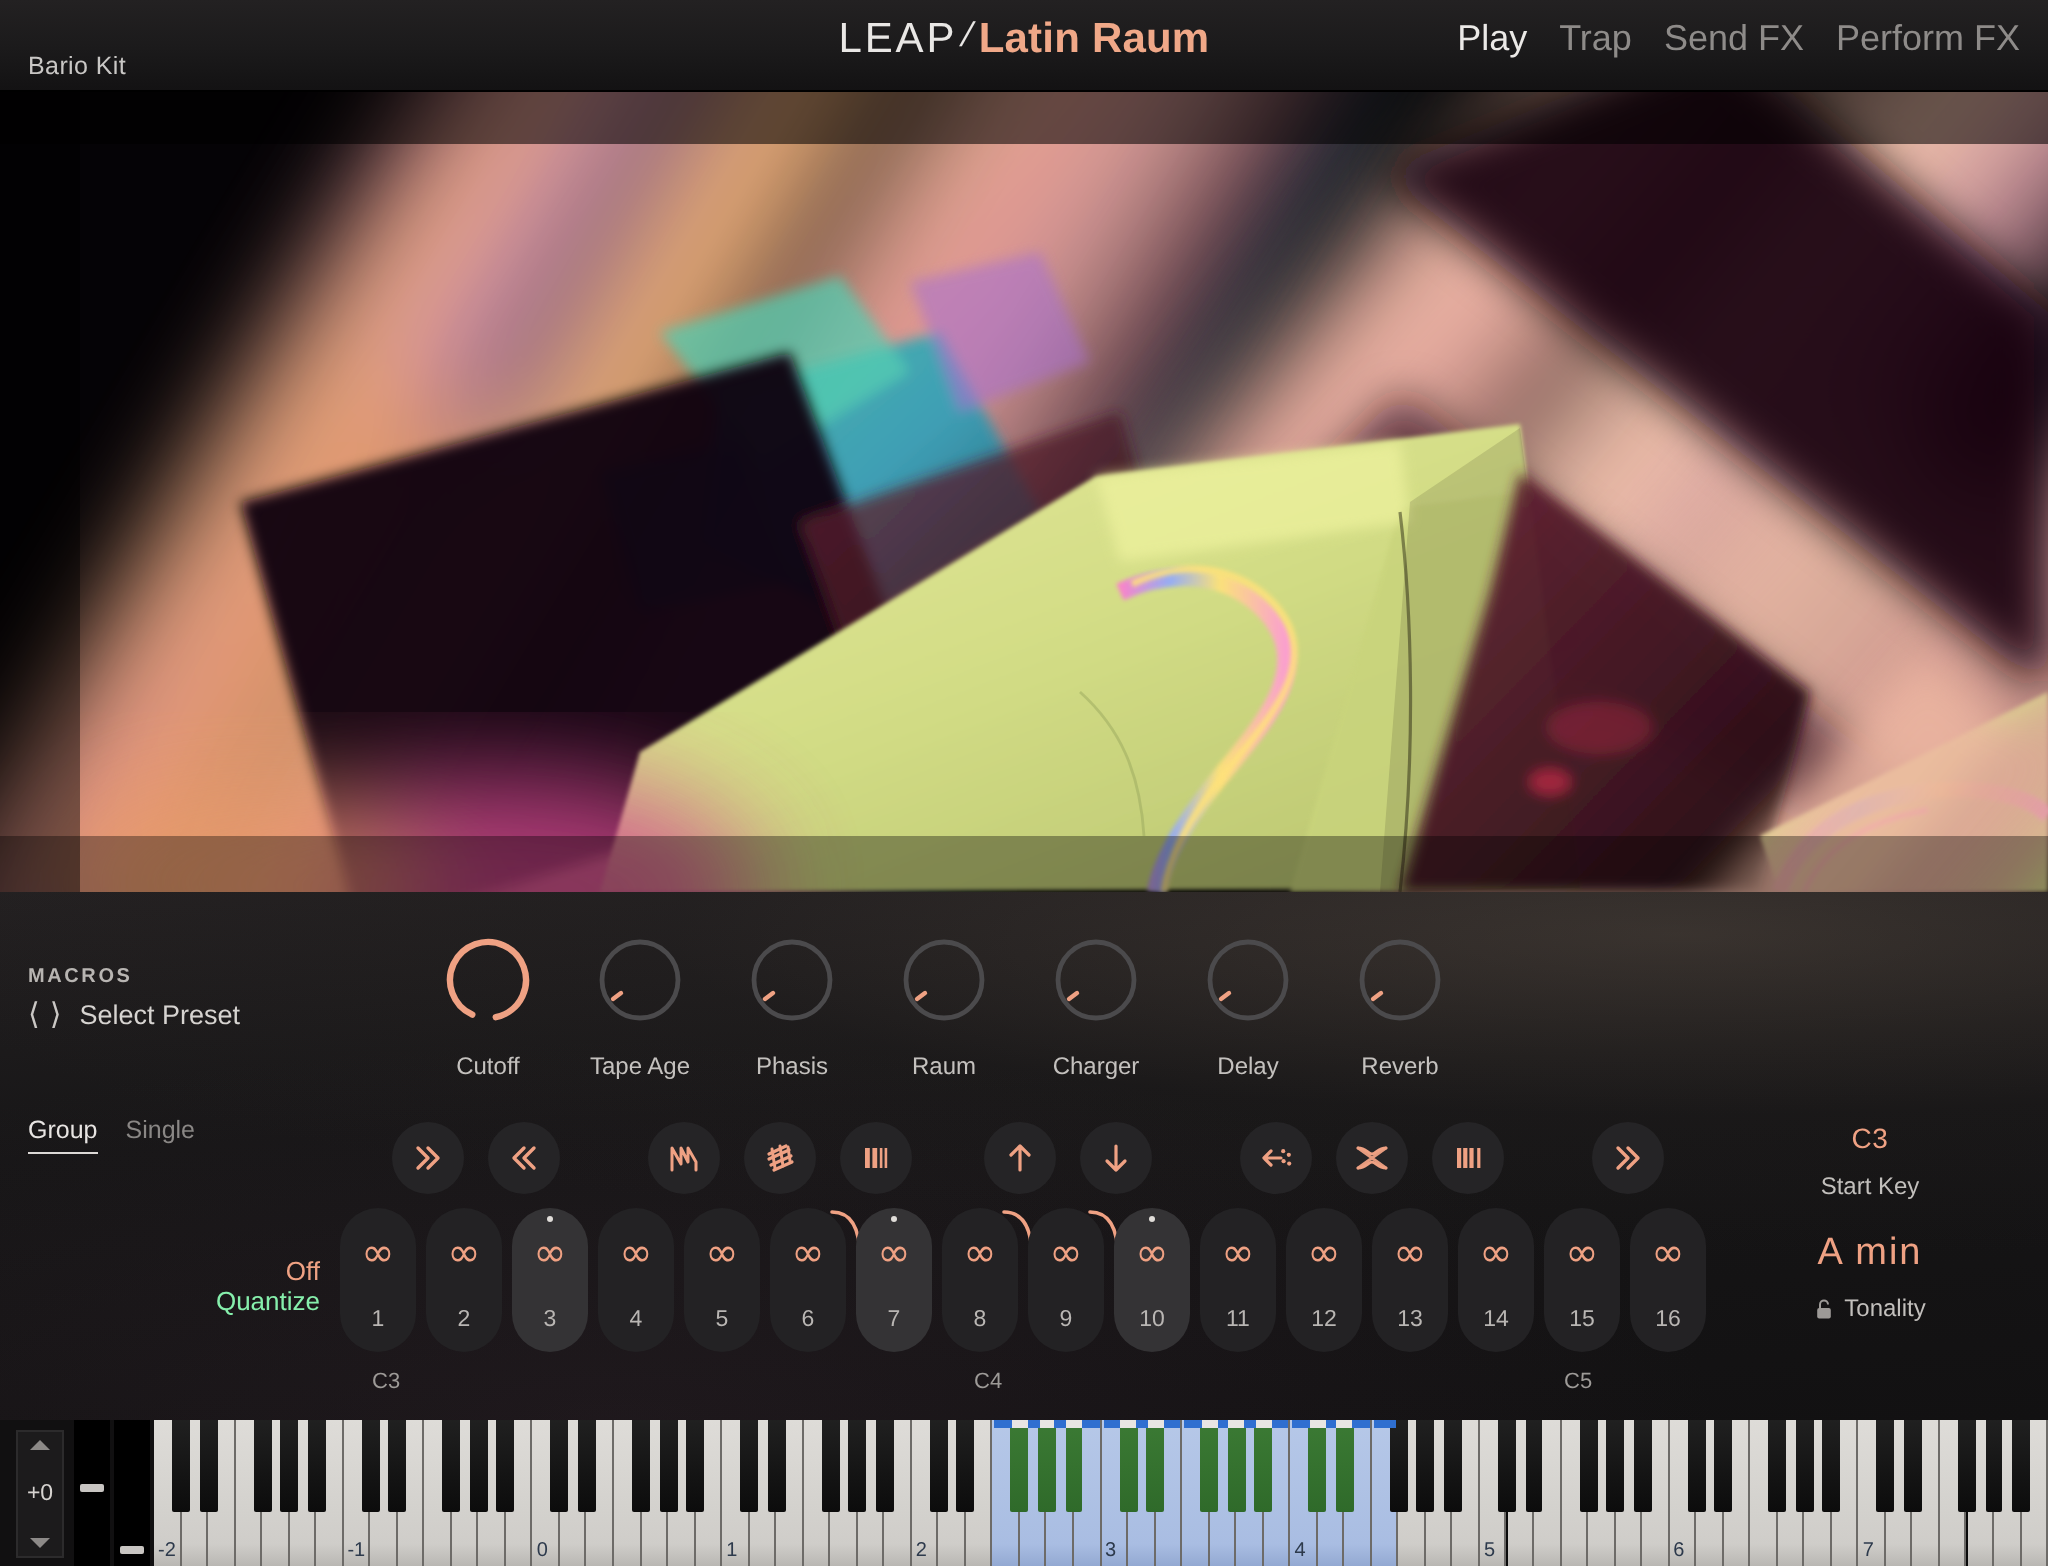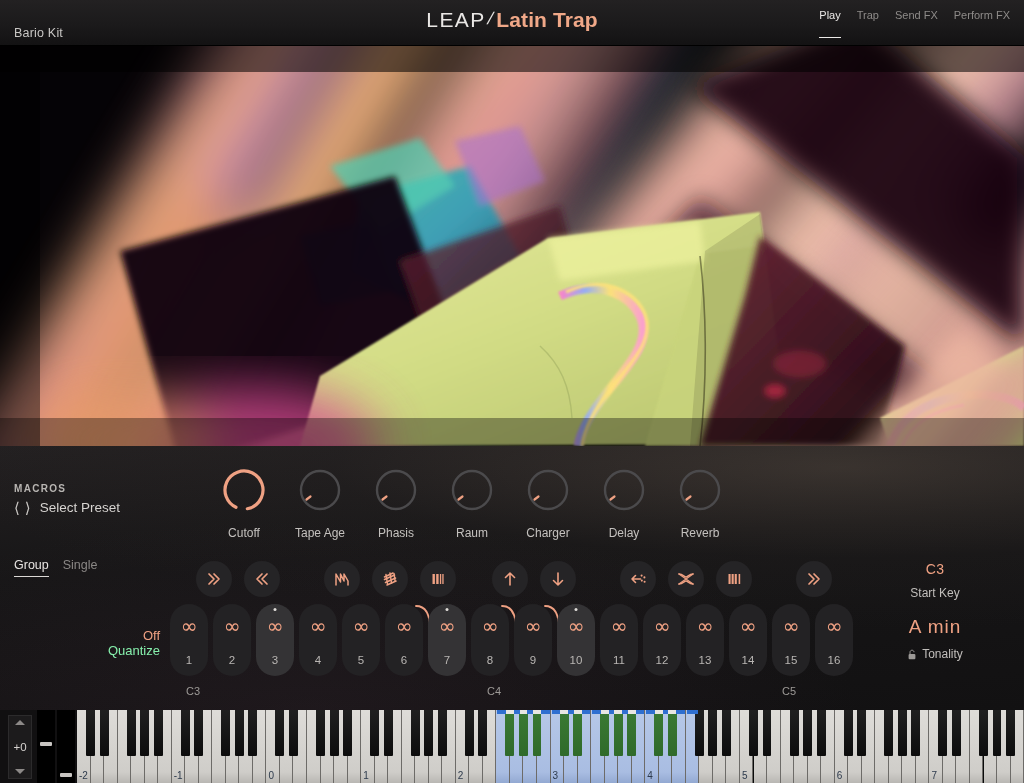--- a/index.html
+++ b/index.html
@@ -31,21 +31,21 @@
     letter-spacing: 1.4px; font-family: "Liberation Sans", sans-serif;
   }
   #logo-slash {
     font-size: 17px; color: #e9e7e5; transform: skewX(-16deg);
     margin: 0 3px 0 1px; position: relative; top: -3px;
   }
   #logo-title {
     font-size: 21px; font-weight: bold; color: #f0a888; letter-spacing: .1px;
   }
   #nav { position: absolute; right: 14px; top: 9px; display: flex; gap: 16px; align-items: flex-start; }
-  .nav-item { font-size: 11px; color: #8e8b89; padding-bottom: 16px; cursor: pointer; }
+  .nav-item { font-size: 18px; color: #8e8b89; padding-bottom: 16px; cursor: pointer; }
   .nav-item.active { color: #ebe9e7; border-bottom: 1.6px solid #ebe9e7; }
 
   
   #hero { position: absolute; left: 0; top: 46px; width: 1024px; height: 400px; overflow: hidden; background: #050406; }
   #hero svg { display: block; width: 1024px; height: 400px; }
 
   
   #macro-panel {
     position: absolute; left: 0; top: 446px; width: 1024px; height: 264px;
     background: #141314;
@@ -148,21 +148,21 @@
 </head>
 <body>
 
 <div id="app">
 
   <div id="topbar">
     <div id="kit-name">Bario Kit</div>
     <div id="logo-wrap">
       <span id="logo-leap">LEAP</span>
       <span id="logo-slash">/</span>
-      <span id="logo-title">Latin Trap</span>
+      <span id="logo-title">Latin Raum</span>
     </div>
     <div id="nav">
       <div class="nav-item active">Play</div>
       <div class="nav-item">Trap</div>
       <div class="nav-item">Send FX</div>
       <div class="nav-item">Perform FX</div>
     </div>
   </div>
 
   <div id="hero">

